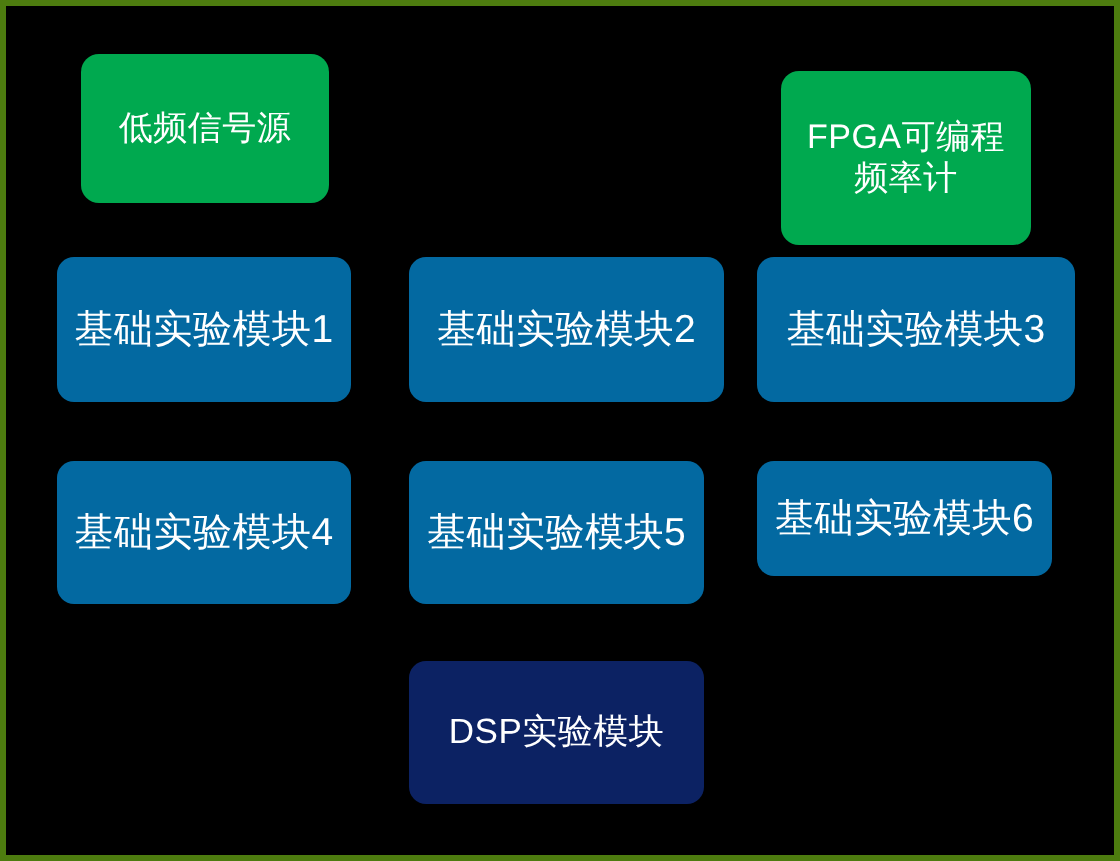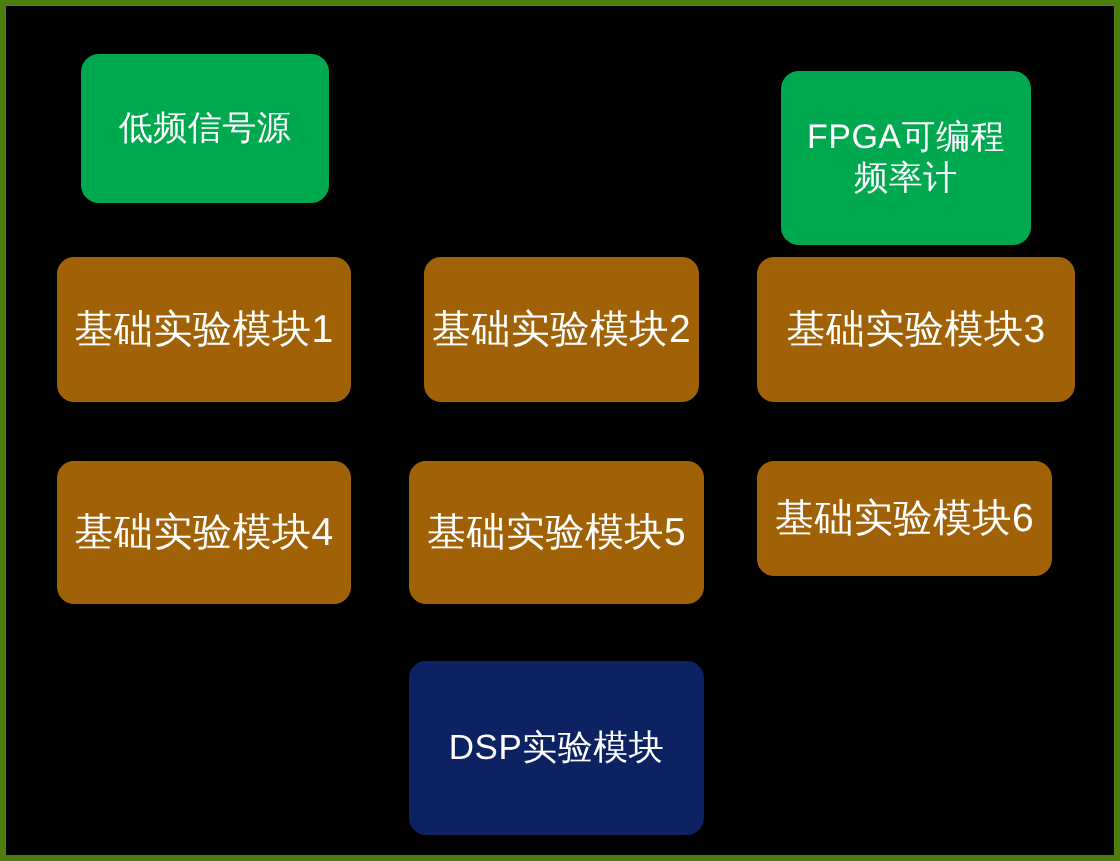--- a/index.html
+++ b/index.html
@@ -39,48 +39,48 @@
     text-rendering: geometricPrecision;
   }
 
   .node.source {
     background: #00a94f;
     font-size: 34px;
     border-radius: 18px;
   }
 
   .node.basic {
-    background: #a16207;
+    background: #0369a1;
     font-size: 39px;
     border-radius: 17px;
   }
 
   .node.dsp {
     background: #0c2263;
     font-size: 35px;
     border-radius: 17px;
   }
 
   
   .pos-src-1 { left: 75px;  top: 48px;  width: 248px; height: 149px; }
   .pos-src-2 { left: 425px; top: 48px;  width: 250px; height: 149px; }
   .pos-src-3 { left: 775px; top: 48px;  width: 250px; height: 174px; margin-top: 17px; }
 
   
   .pos-basic-1 { left: 51px;  top: 251px; width: 294px; height: 145px; }
-  .pos-basic-2 { left: 403px; top: 251px; width: 275px; height: 145px; margin-left: 15px; }
+  .pos-basic-2 { left: 403px; top: 251px; width: 315px; height: 145px; }
   .pos-basic-3 { left: 751px; top: 251px; width: 318px; height: 145px; }
 
   
   .pos-basic-4 { left: 51px;  top: 455px; width: 294px; height: 143px; }
   .pos-basic-5 { left: 403px; top: 455px; width: 295px; height: 143px; }
   .pos-basic-6 { left: 751px; top: 455px; width: 295px; height: 115px; }
 
   
-  .pos-dsp { left: 403px; top: 655px; width: 295px; height: 174px; }
+  .pos-dsp { left: 403px; top: 655px; width: 295px; height: 143px; }
 </style>
 </head>
 <body>
 
 <div id="diagram-canvas">
 
   <div class="node source pos-src-1">低频信号源</div>
 
 
   <div class="node source pos-src-3">FPGA可编程

